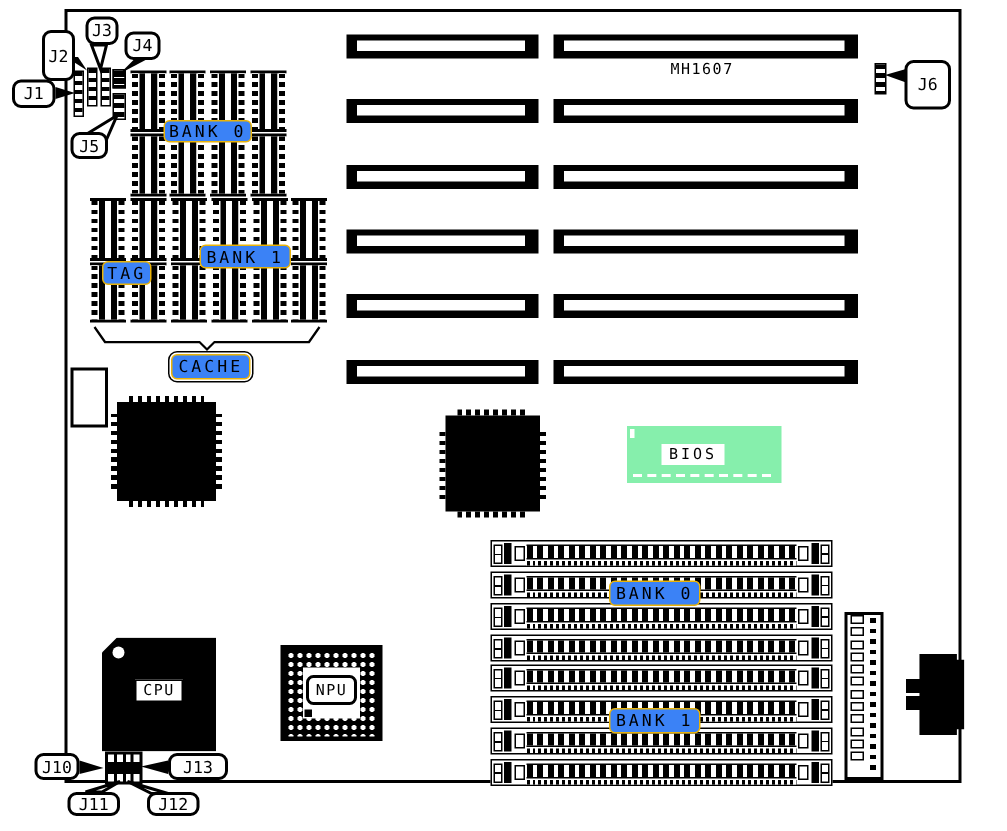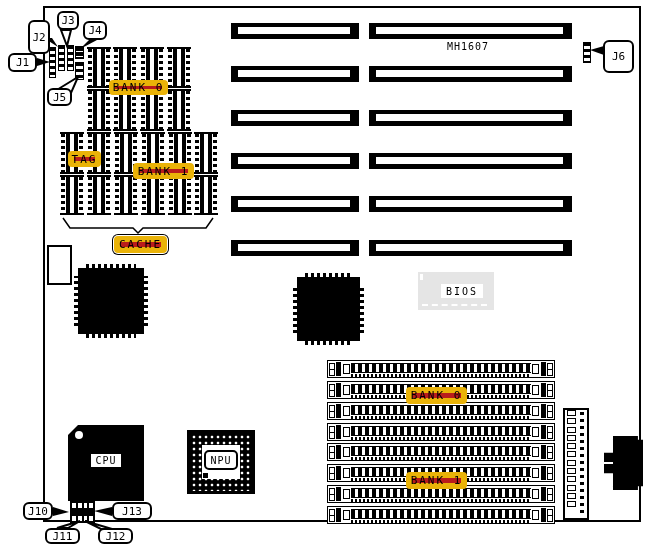--- a/index.html
+++ b/index.html
@@ -12,21 +12,21 @@
   
   .slot{position:absolute;background:#000;box-sizing:border-box;}
   .slot-i{position:absolute;left:7px;right:9px;top:4px;bottom:5px;background:#fff;}
   
   .dip{position:absolute;width:24px;display:flex;box-sizing:border-box;
        border-top:2px solid #000;border-bottom:2px solid #000;background:#fff;}
   .dip .ps{width:6px;background-color:#fff;background-image:repeating-linear-gradient(to bottom,#000 0 3px,#fff 3px 6px);
            background-size:4px 100%;background-repeat:no-repeat;background-position:1px 0;}
   .dip .bd{flex:1;background:linear-gradient(90deg,#000 0 4px,#fff 4px 8px,#000 8px 12px);}
   
-  .tagbox{position:absolute;background:#b91c1c;border:6px solid #eab308;border-radius:4px;
+  .tagbox{position:absolute;background:#3b82f6;border:1px solid #eab308;border-radius:4px;
           display:flex;align-items:center;justify-content:center;
           font-size:11px;letter-spacing:2px;z-index:6;box-sizing:border-box;white-space:nowrap;}
   .dbl{box-shadow:0 0 0 1px #fff,0 0 0 2px #000;}
   
   .callout{position:absolute;background:#fff;border:2px solid #000;border-radius:6px;
            display:flex;align-items:center;justify-content:center;font-size:11px;
            z-index:10;box-sizing:border-box;}
   
   .jmp{position:absolute;border:1px solid #000;box-sizing:border-box;
        background-image:repeating-linear-gradient(to bottom,#000 0 3px,#fff 3px 6px);}
@@ -47,21 +47,21 @@
         background:repeating-linear-gradient(90deg,#000 0 2px,#fff 2px 4px);}
   
   .qfp{position:absolute;background:#000;}
   .qfp .pt,.qfp .pb{position:absolute;left:8px;right:8px;height:4px;
         background:repeating-linear-gradient(90deg,#000 0 3px,transparent 3px 6px);}
   .qfp .pt{top:-4px;} .qfp .pb{bottom:-4px;}
   .qfp .pl,.qfp .pr{position:absolute;top:8px;bottom:8px;width:4px;
         background:repeating-linear-gradient(0deg,#000 0 3px,transparent 3px 6px);}
   .qfp .pl{left:-4px;} .qfp .pr{right:-4px;}
   
-  .bios{left:418px;top:272px;width:76px;height:38px;background:#e5e5e5;z-index:2;}
+  .bios{left:418px;top:284px;width:103px;height:38px;background:#86efac;z-index:2;}
   .bios::before{content:"";position:absolute;left:2px;top:2px;width:3px;height:6px;background:#fff;}
   .bios::after{content:"";position:absolute;left:4px;right:7px;bottom:4px;border-bottom:2px dashed #fff;}
   .bioslabel{position:absolute;left:23px;top:12px;width:42px;height:14px;background:#fff;
         display:flex;align-items:center;justify-content:center;font-size:10px;letter-spacing:2px;}
   
   .kbd{left:583px;top:74px;width:44px;height:125px;background:#000;z-index:2;}
   .kbd::before{content:"";position:absolute;left:10px;top:0;width:9px;height:5px;background:#fff;}
   .kbd::after{content:"";position:absolute;right:6px;top:3px;bottom:3px;width:0;border-right:2px dashed #fff;}
   .kbdlabel{position:absolute;left:-2px;top:53px;width:40px;height:16px;background:#fff;
         border:1px solid #000;display:flex;align-items:center;justify-content:center;
@@ -344,21 +344,21 @@
         </span>
         <span class="cap capR">
           <i class="hook"></i>
         </span>
       </div>
     </div>
 
   <div class="silk" style="left:447px;top:41px;">MH1607</div>
 
   <div class="tagbox" style="left:109px;top:80px;width:59px;height:15px;">BANK 0</div>
-  <div class="tagbox" style="left:68px;top:151px;width:33px;height:16px;">TAG</div>
+  <div class="tagbox" style="left:68px;top:174px;width:33px;height:16px;">TAG</div>
   <div class="tagbox" style="left:133px;top:163px;width:61px;height:16px;">BANK 1</div>
   <div class="tagbox dbl" style="left:114px;top:236px;width:53px;height:17px;">CACHE</div>
 
   <div class="abs esock"></div>
 
   <div class="qfp" style="left:78px;top:268px;width:66px;height:66px;z-index:2;">
     <span class="pt"></span>
       <span class="pb"></span>
       <span class="pl"></span>
       <span class="pr"></span>

